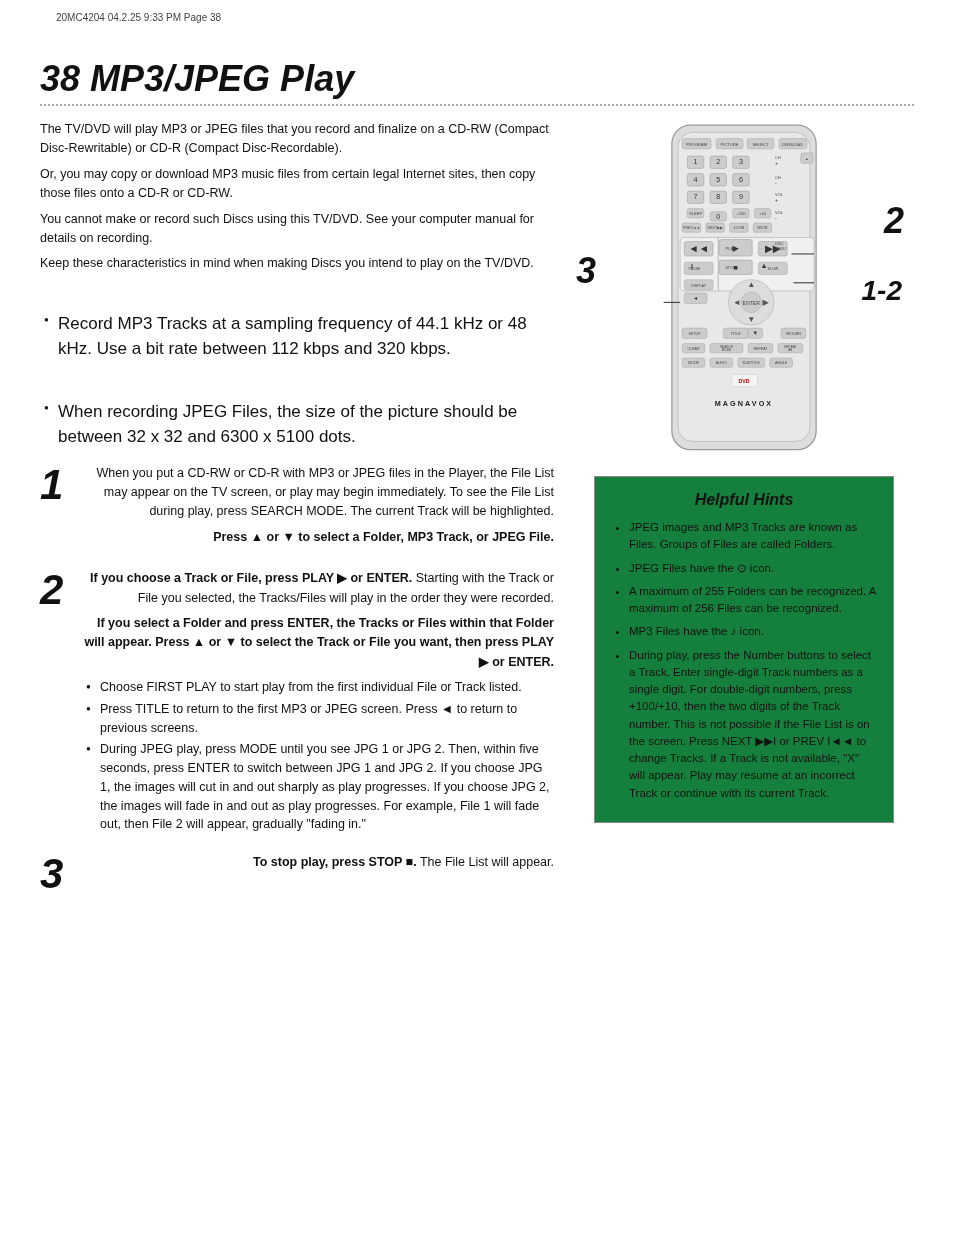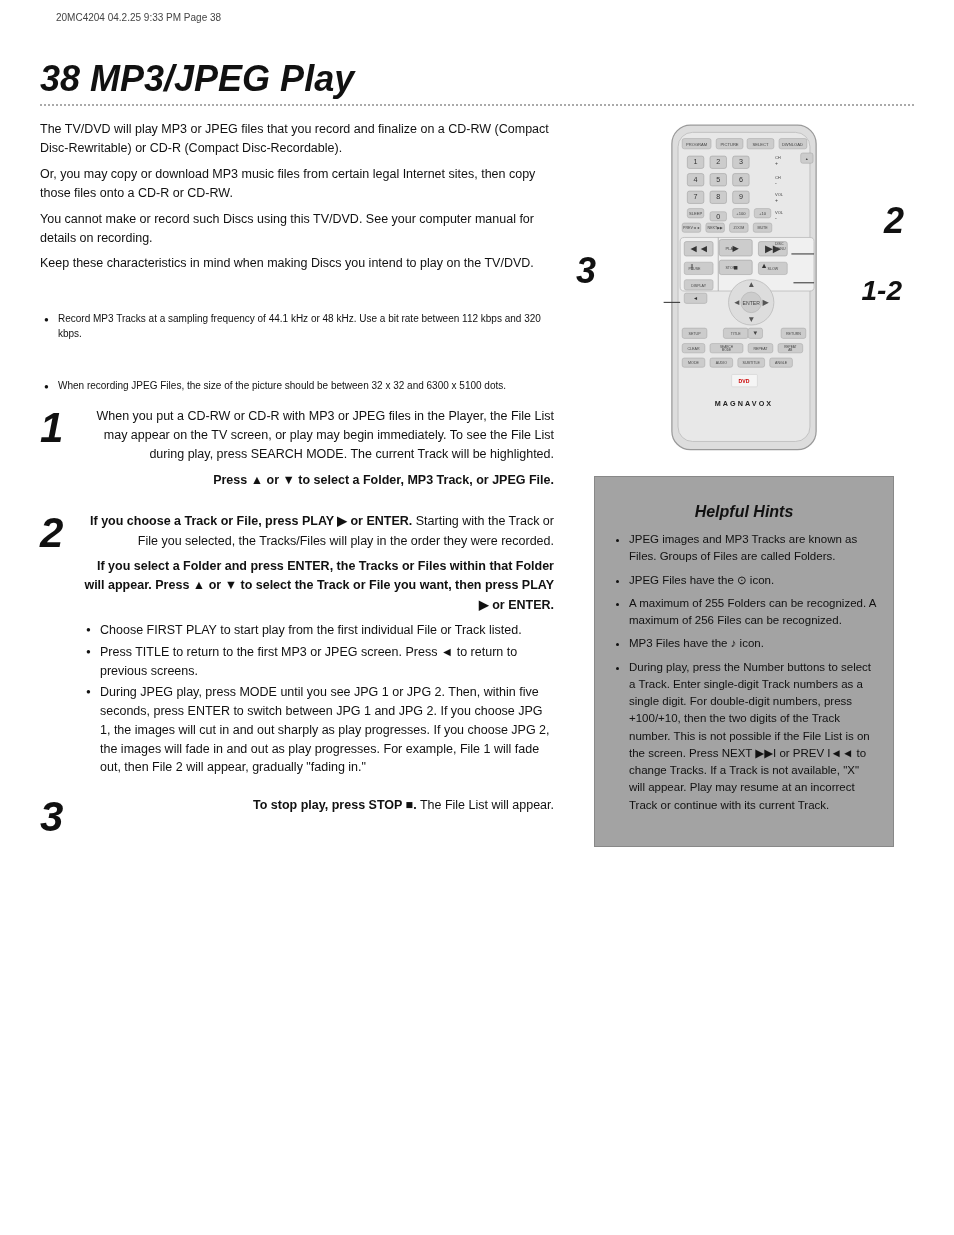--- a/index.html
+++ b/index.html
@@ -67,21 +67,21 @@
       margin-bottom: 10px;
     }
 
     .bullet-list {
       list-style: none;
       margin-bottom: 14px;
       padding-left: 4px;
     }
 
     .bullet-list li {
-      font-size: 10px;
+      font-size: 17px;
       line-height: 1.5;
       padding-left: 14px;
       position: relative;
       margin-bottom: 4px;
       margin-top: 37px;
     }
 
     .bullet-list li::before {
       content: '●';
       position: absolute;
@@ -179,22 +179,22 @@
       font-style: italic;
       font-weight: bold;
       color: #111;
       margin-left: 48px;
     }
 
     
     .hints-box {
       width: 300px;
       border: 1.5px solid #888;
-      padding: 26px 16px;
-      background: #a3a3a3;
+      padding: 14px 16px;
+      background: #15803d;
     }
 
     .hints-title {
       font-size: 16px;
       font-style: italic;
       font-weight: bold;
       text-align: center;
       margin-bottom: 10px;
     }
 

